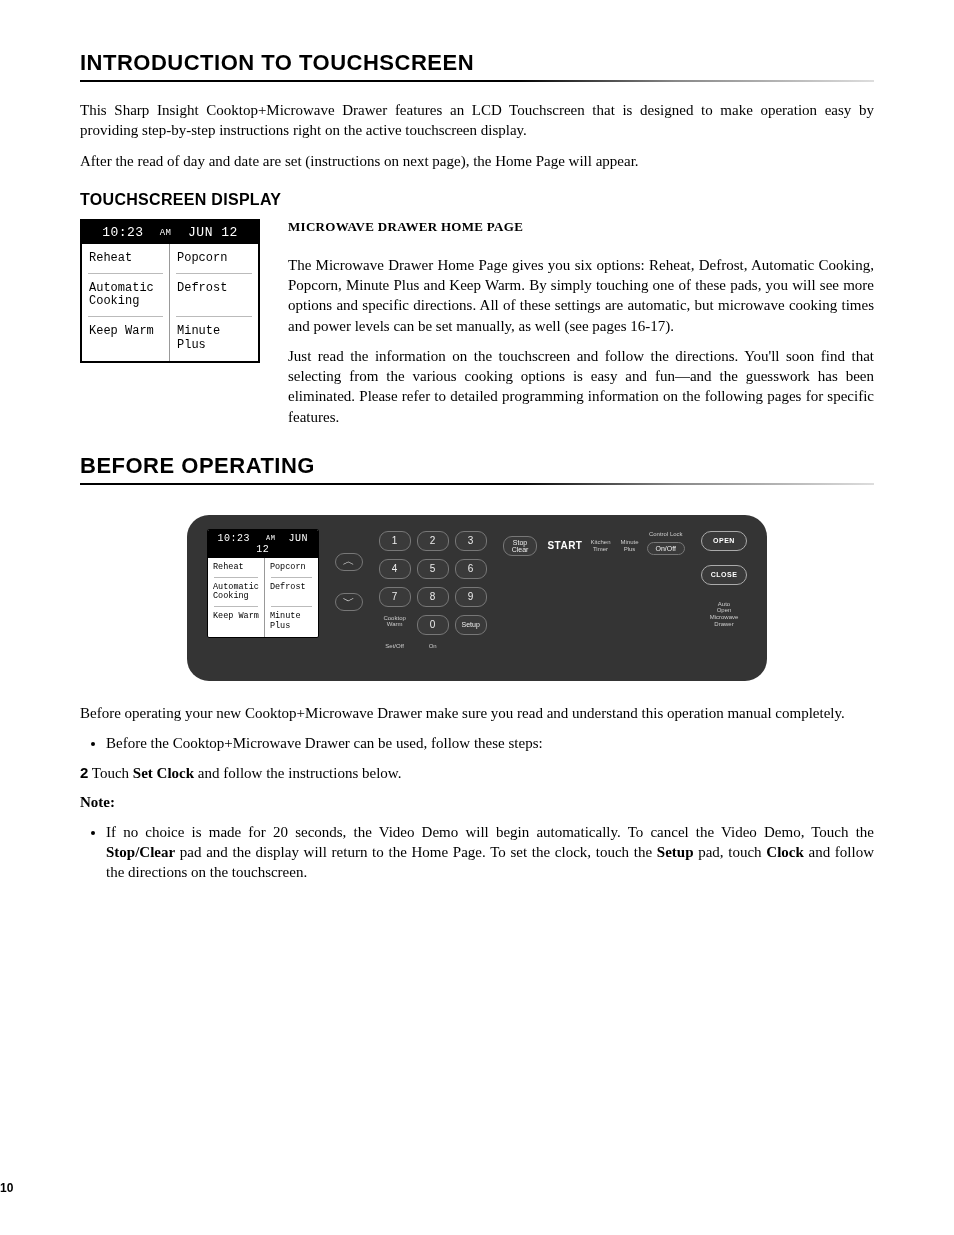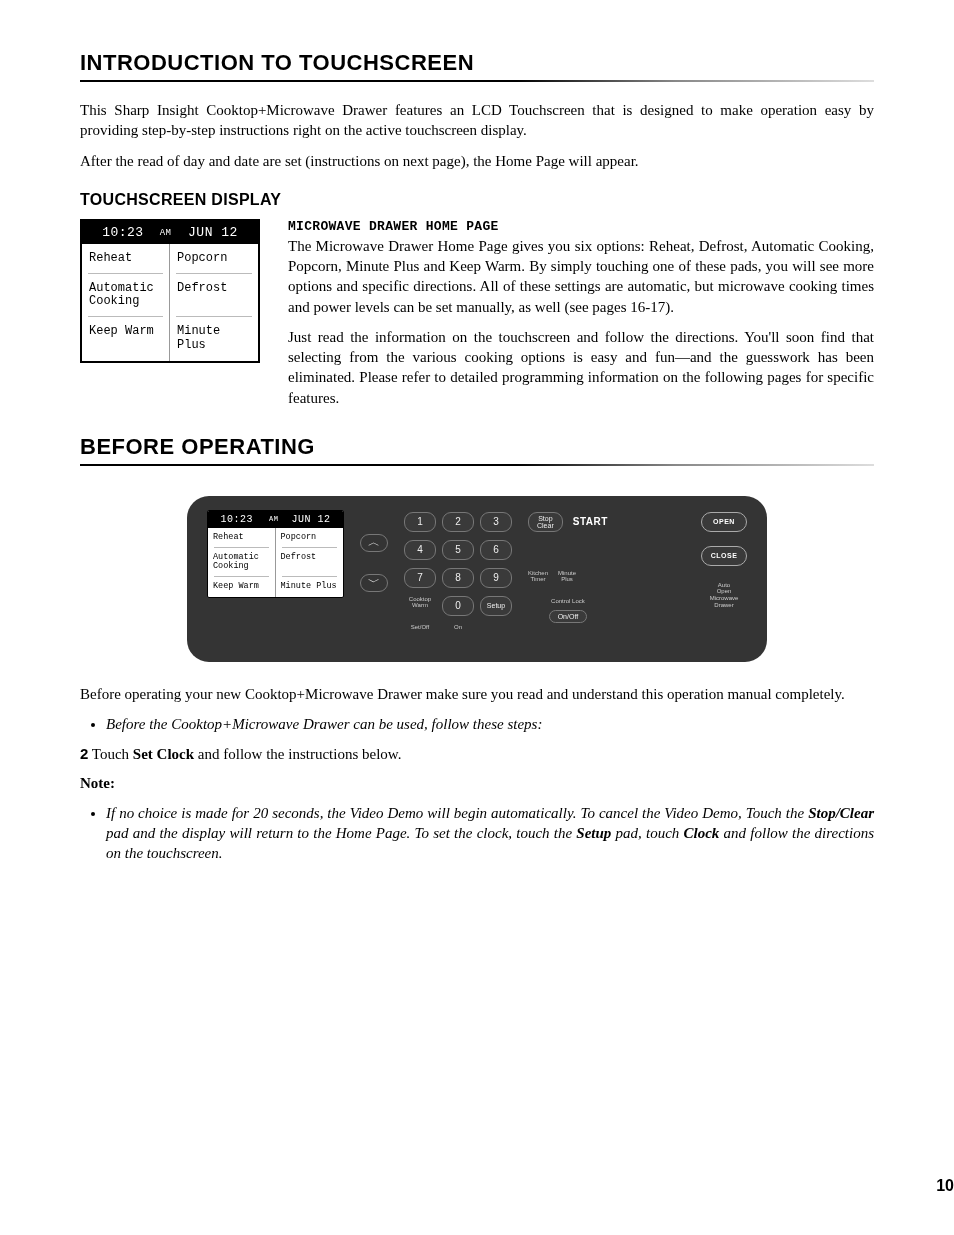--- a/index.html
+++ b/index.html
@@ -17,33 +17,33 @@
     font-size:22px; text-transform:uppercase;
     margin:0 0 4px 0;
   }
   .h2 {
     font-family:Arial, Helvetica, sans-serif;
     font-weight:900; letter-spacing:.3px;
     font-size:16px; text-transform:uppercase;
     margin:20px 0 10px 0;
   }
   .h3 {
-    font-family:Liberation Mono, monospace;
+    font-family:Liberation Serif, serif;
     font-weight:900; letter-spacing:.3px;
     font-size:13px; text-transform:uppercase;
-    margin:0 0 2px 0;
+    margin:0 0 20px 0;
   }
   .rule {
     height:2px; width:100%;
     background:linear-gradient(to right,#000 0%,#000 55%,#888 75%,#ddd 100%);
     margin-bottom:18px;
   }
   p { margin:0 0 10px 0; font-size:15px; line-height:1.35; text-align:justify; }
   .b { font-weight:bold; }
-  ul.bul { margin:0 0 10px 0; padding-left:26px;font-style:italic; }
+  ul.bul { margin:0 0 10px 0; padding-left:26px; }
   ul.bul li { font-size:15px; line-height:1.35; text-align:justify; margin-bottom:8px; }
   .numline { font-size:15px; line-height:1.35; text-align:justify; margin-bottom:8px; }
   .numline .n { font-family:Arial, sans-serif; font-weight:900; }
 
   
   .sec-flex { display:flex; gap:28px; align-items:flex-start; }
   .sec-right { flex:1; }
 
   
   .ts-small { width:180px; }
@@ -91,40 +91,40 @@
   .cp .keypad {
     display:grid; grid-template-columns:repeat(3,32px); grid-auto-rows:20px;
     gap:8px 6px; padding-top:2px;
   }
   .cp .key {
     border:1px solid #777; border-radius:9px; font-size:10px;
     display:flex; align-items:center; justify-content:center; color:#eee;
     background:#3a3a3a;
   }
   .cp .klbl { font-size:6px; text-align:center; color:#ccc; line-height:1.05; }
-  .cp .col2 { display:flex; flex-direction:column; gap:4px; padding-top:2px; }
+  .cp .col2 { display:flex; flex-direction:row; gap:4px; padding-top:2px; }
   .cp .col2 .row2 { display:flex; gap:10px; align-items:center; }
   .cp .pill {
     border:1px solid #777; border-radius:9px; padding:2px 8px;
     font-size:7px; color:#eee; background:#3a3a3a; text-align:center;
   }
   .cp .mini { font-size:6px; color:#ccc; text-align:center; line-height:1.05; }
   .cp .start { font-size:10px; font-weight:900; letter-spacing:.5px; color:#fff; }
   .cp .col3 { display:flex; flex-direction:column; gap:14px; align-items:center; padding-top:2px; margin-left:auto; }
   .cp .oval {
     width:44px; height:18px; border:1px solid #aaa; border-radius:10px;
     font-size:7px; font-weight:900; letter-spacing:.5px;
     display:flex; align-items:center; justify-content:center; color:#fff;
     background:#3a3a3a;
   }
   .cp .auto { font-size:6px; color:#ccc; text-align:center; line-height:1.1; margin-top:2px; }
 
   .pagenum {
     position:absolute; left:0; right:0; bottom:40px;
-    text-align:right; font-weight:bold; font-size:16px;
+    text-align:left; font-weight:bold; font-size:12px;
     font-family:Arial, sans-serif;
   }
   .mt30{ margin-top:16px; }
 </style>
 </head>
 <body>
 
 <div class="page">
 
   <div class="h1">Introduction to Touchscreen</div>

